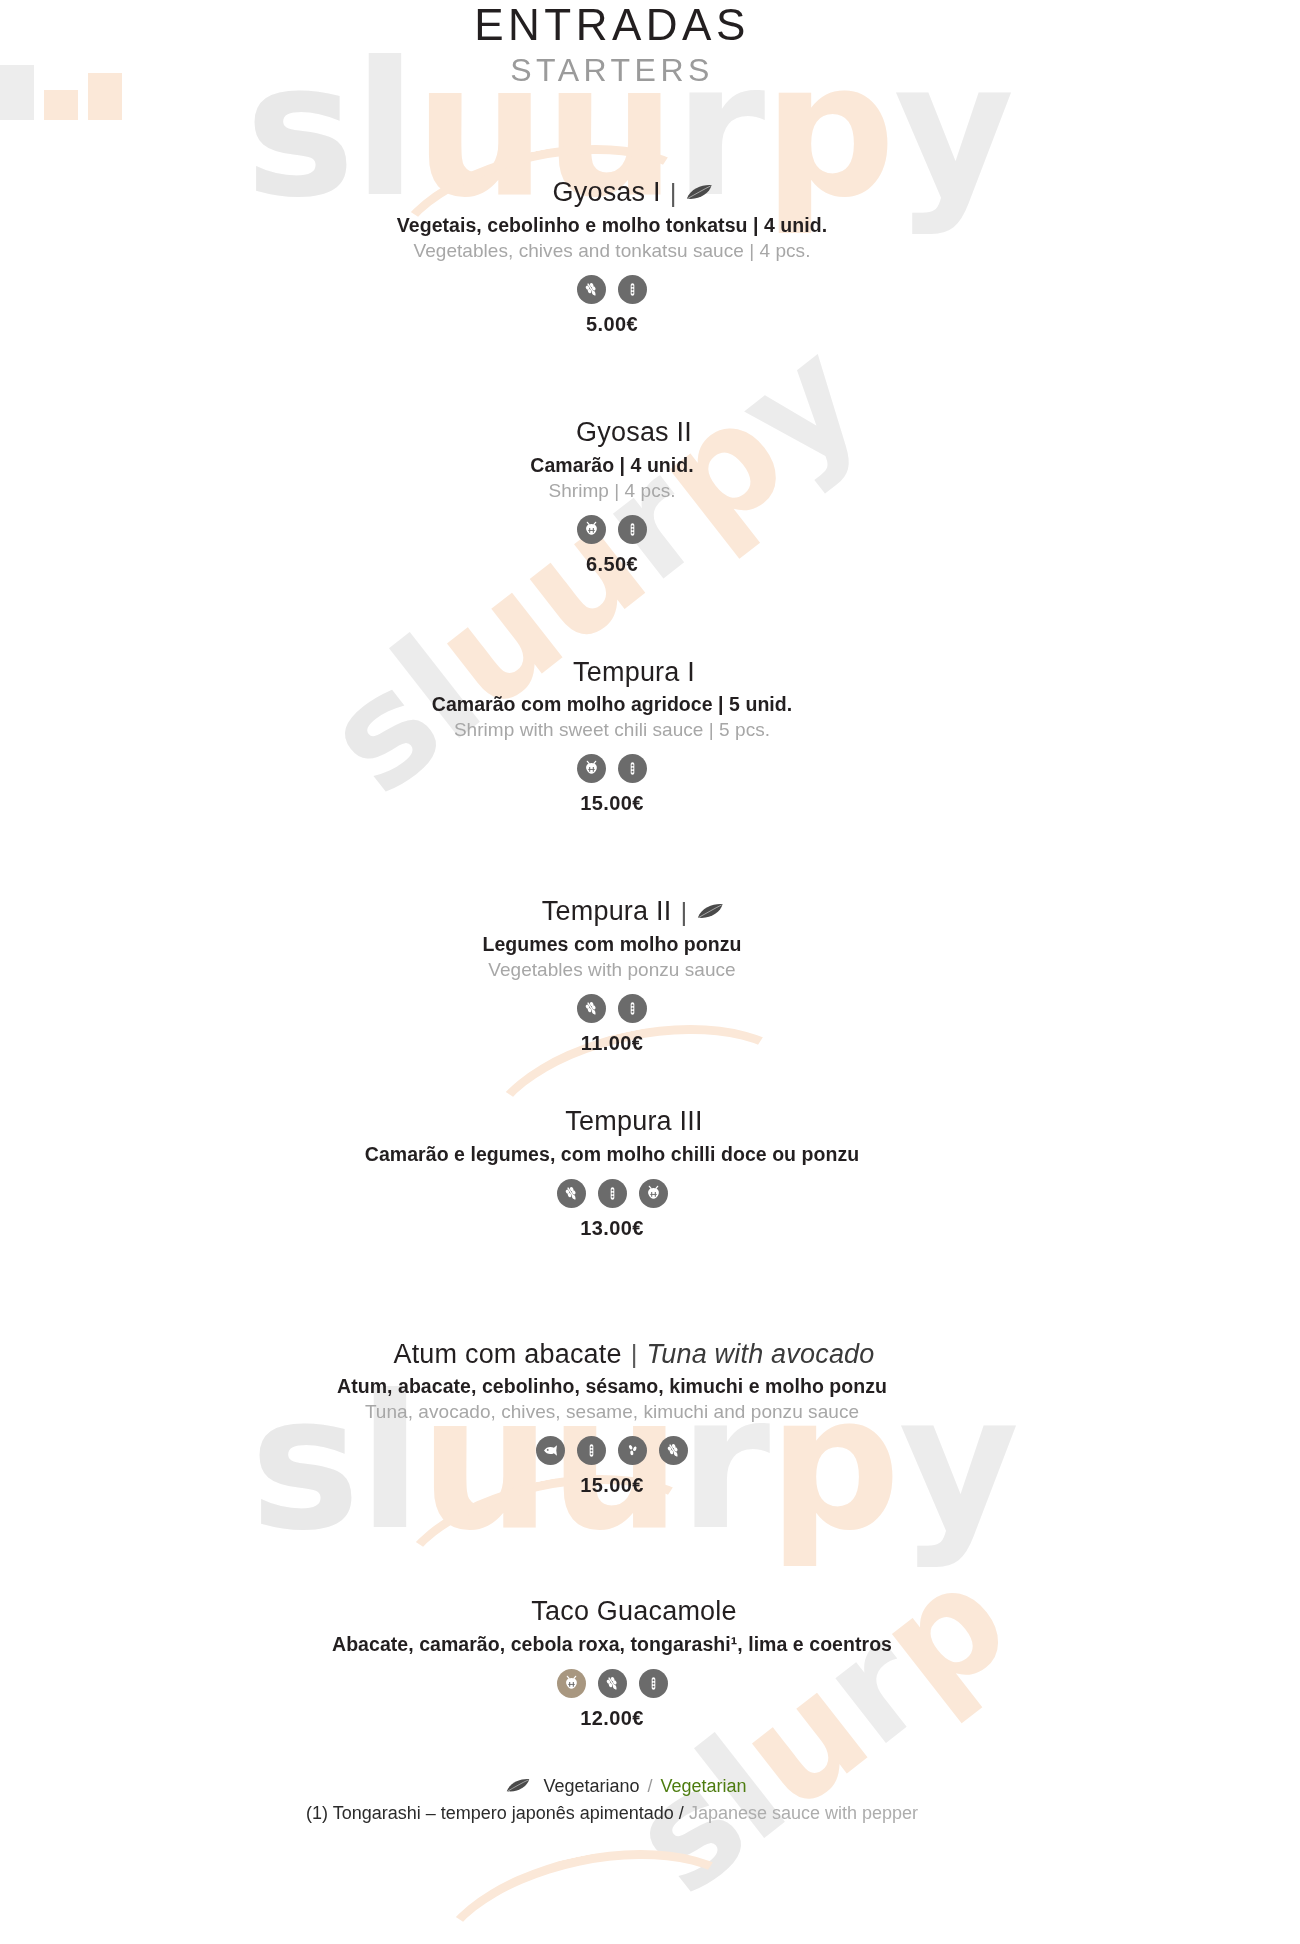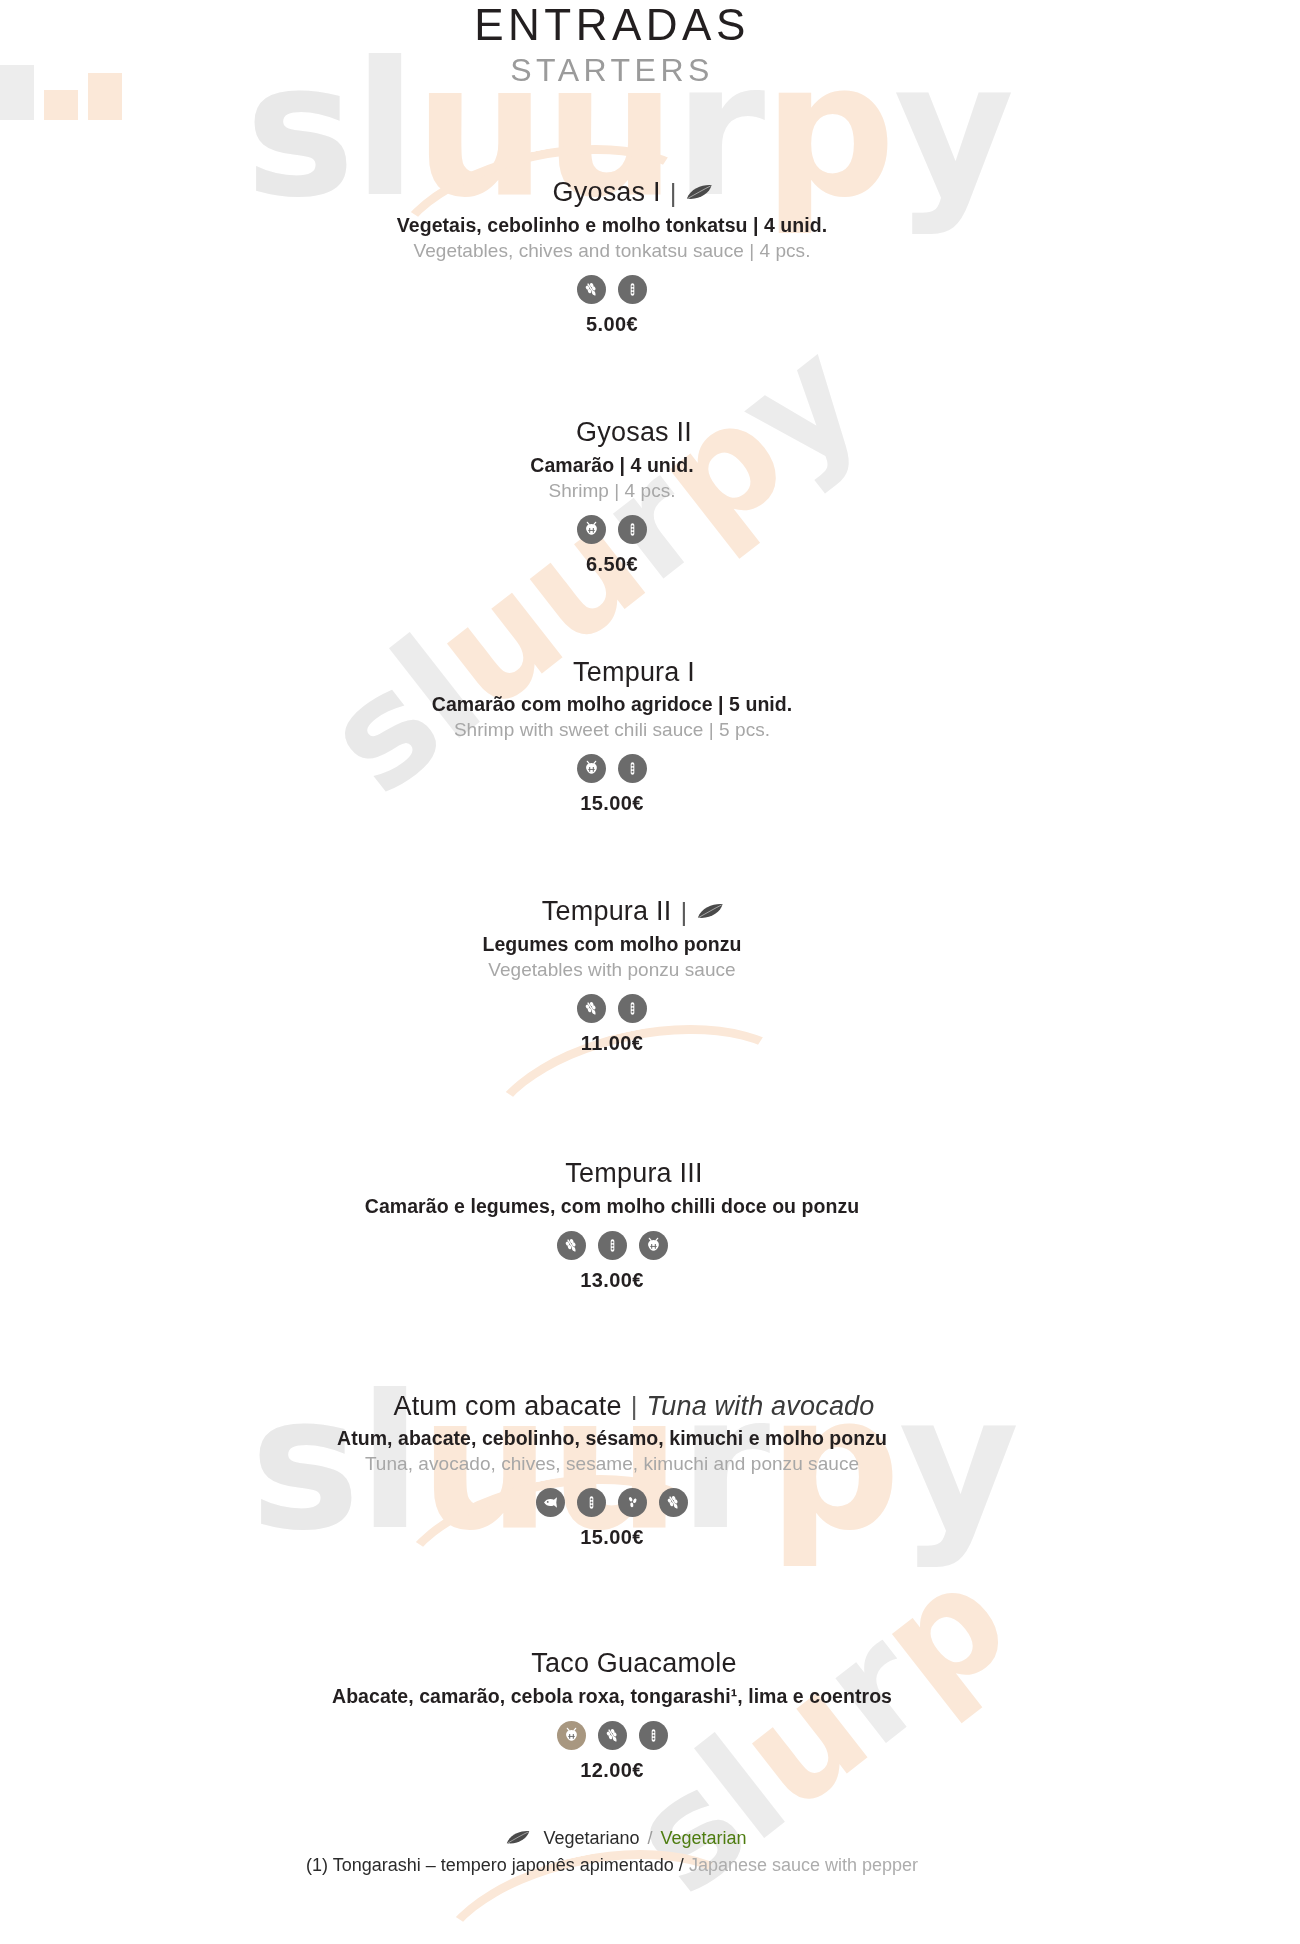--- a/index.html
+++ b/index.html
@@ -344,21 +344,21 @@
             <svg viewBox="0 0 20 20" width="19" height="19">
               <rect x="8.1" y="3.4" width="3.8" height="13.2" rx="1.9" fill="#ffffff"></rect>
               <circle cx="10" cy="6.6" r="1.05" fill="#6b6b6b"></circle>
               <circle cx="10" cy="10" r="1.05" fill="#6b6b6b"></circle>
               <circle cx="10" cy="13.4" r="1.05" fill="#6b6b6b"></circle>
             </svg>
           </span>
         </div>
         <div class="item-price">11.00€</div>
       </div>
-      <div class="menu-item" style="margin-top: 104px;">
+      <div class="menu-item" style="margin-top: 52px;">
         <div class="item-name-row">
           <span class="item-name">Tempura III</span>
         </div>
         <div class="item-desc-pt">Camarão e legumes, com molho chilli doce ou ponzu</div>
         <div class="allergens">
           <span class="allergen">
             <svg viewBox="0 0 20 20" width="19" height="19">
               <g transform="rotate(-32 10 10)">
                 <path d="M10 3.2 L10 16.8" stroke="#ffffff" stroke-width="1.5" stroke-linecap="round"></path>
                 <ellipse cx="7.4" cy="6.2" rx="1.7" ry="2.3" fill="#ffffff"></ellipse>

